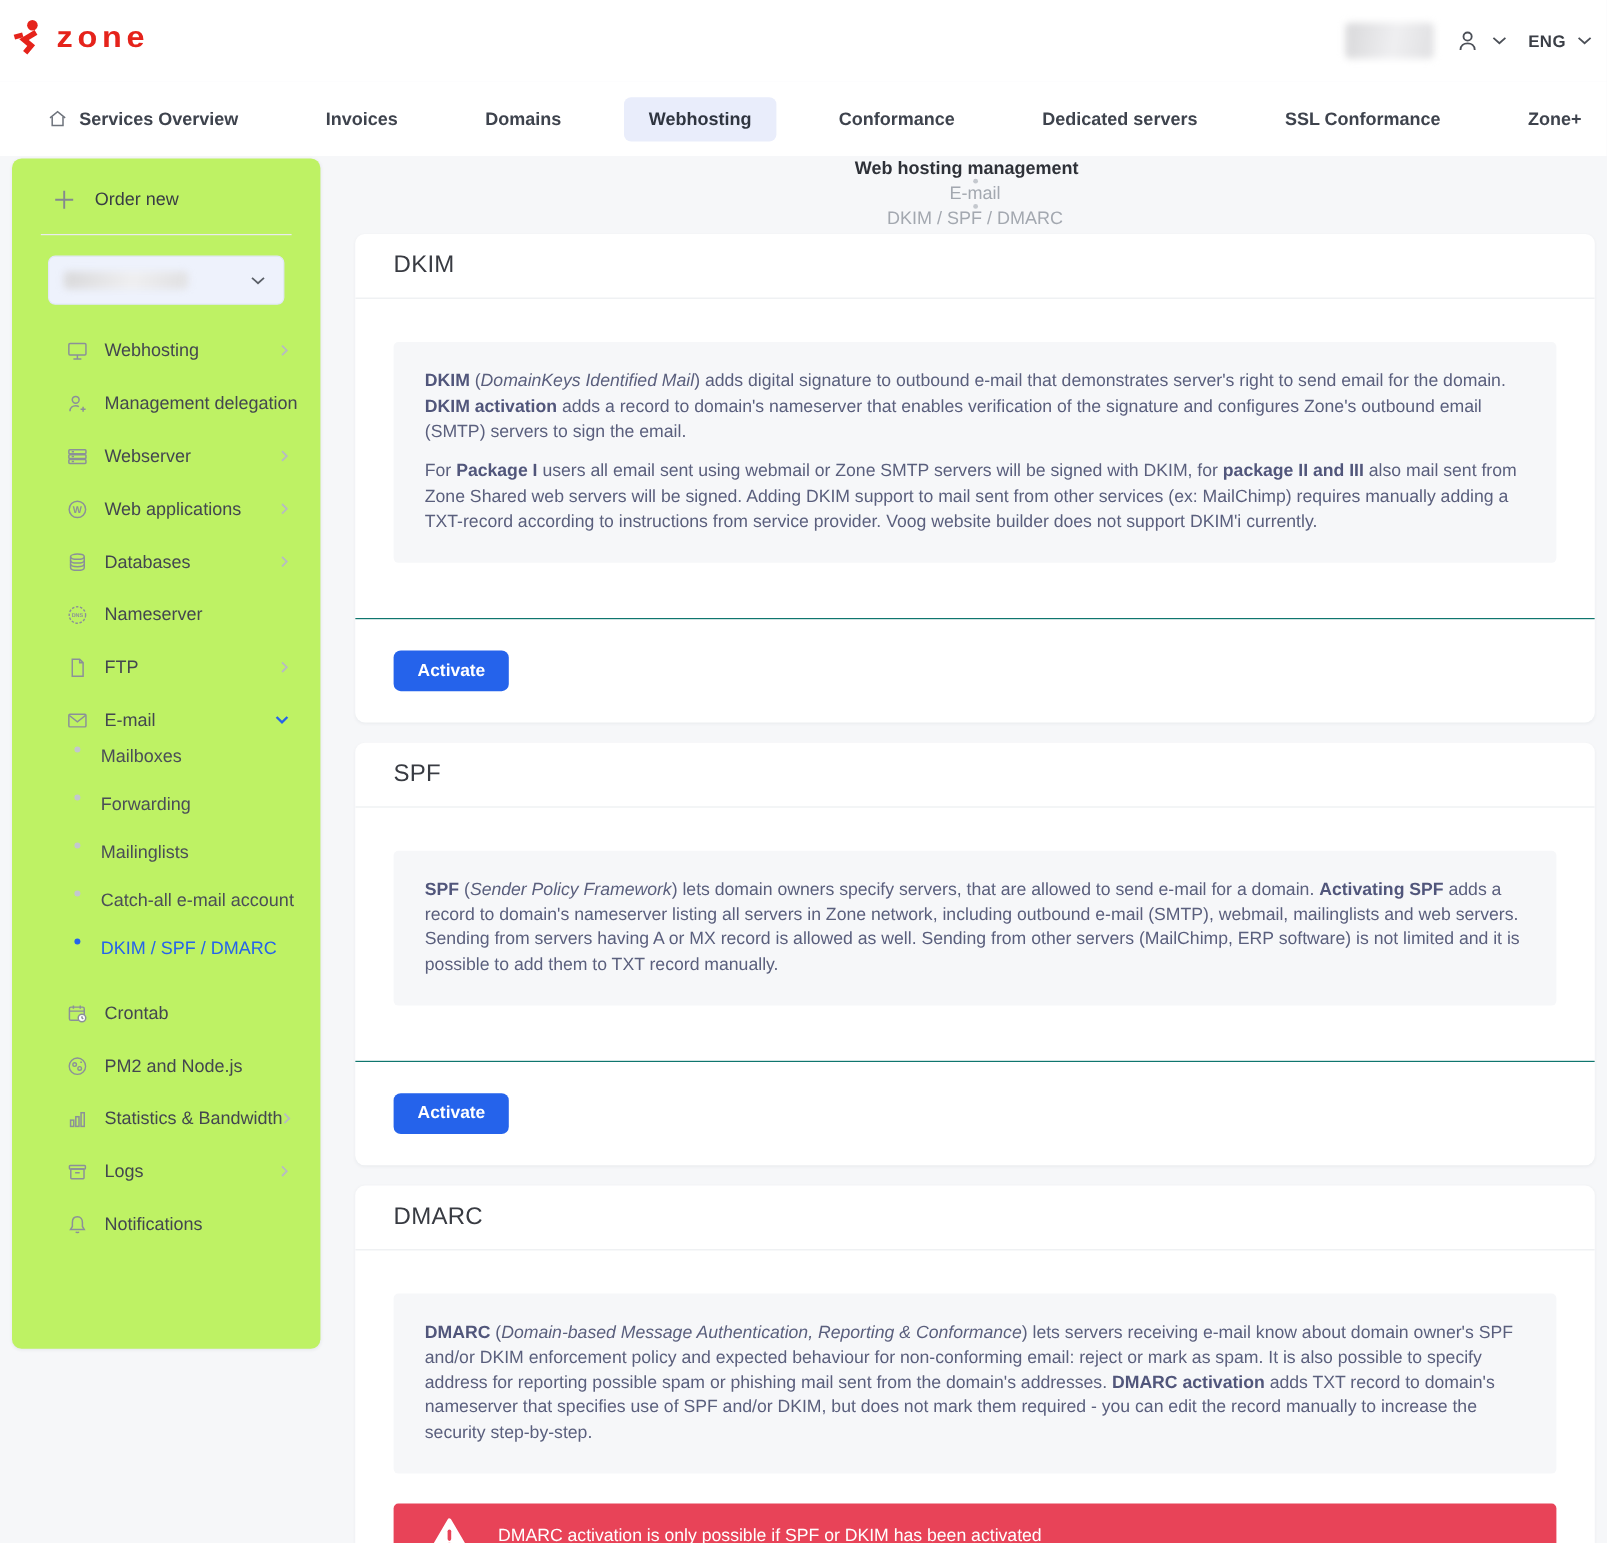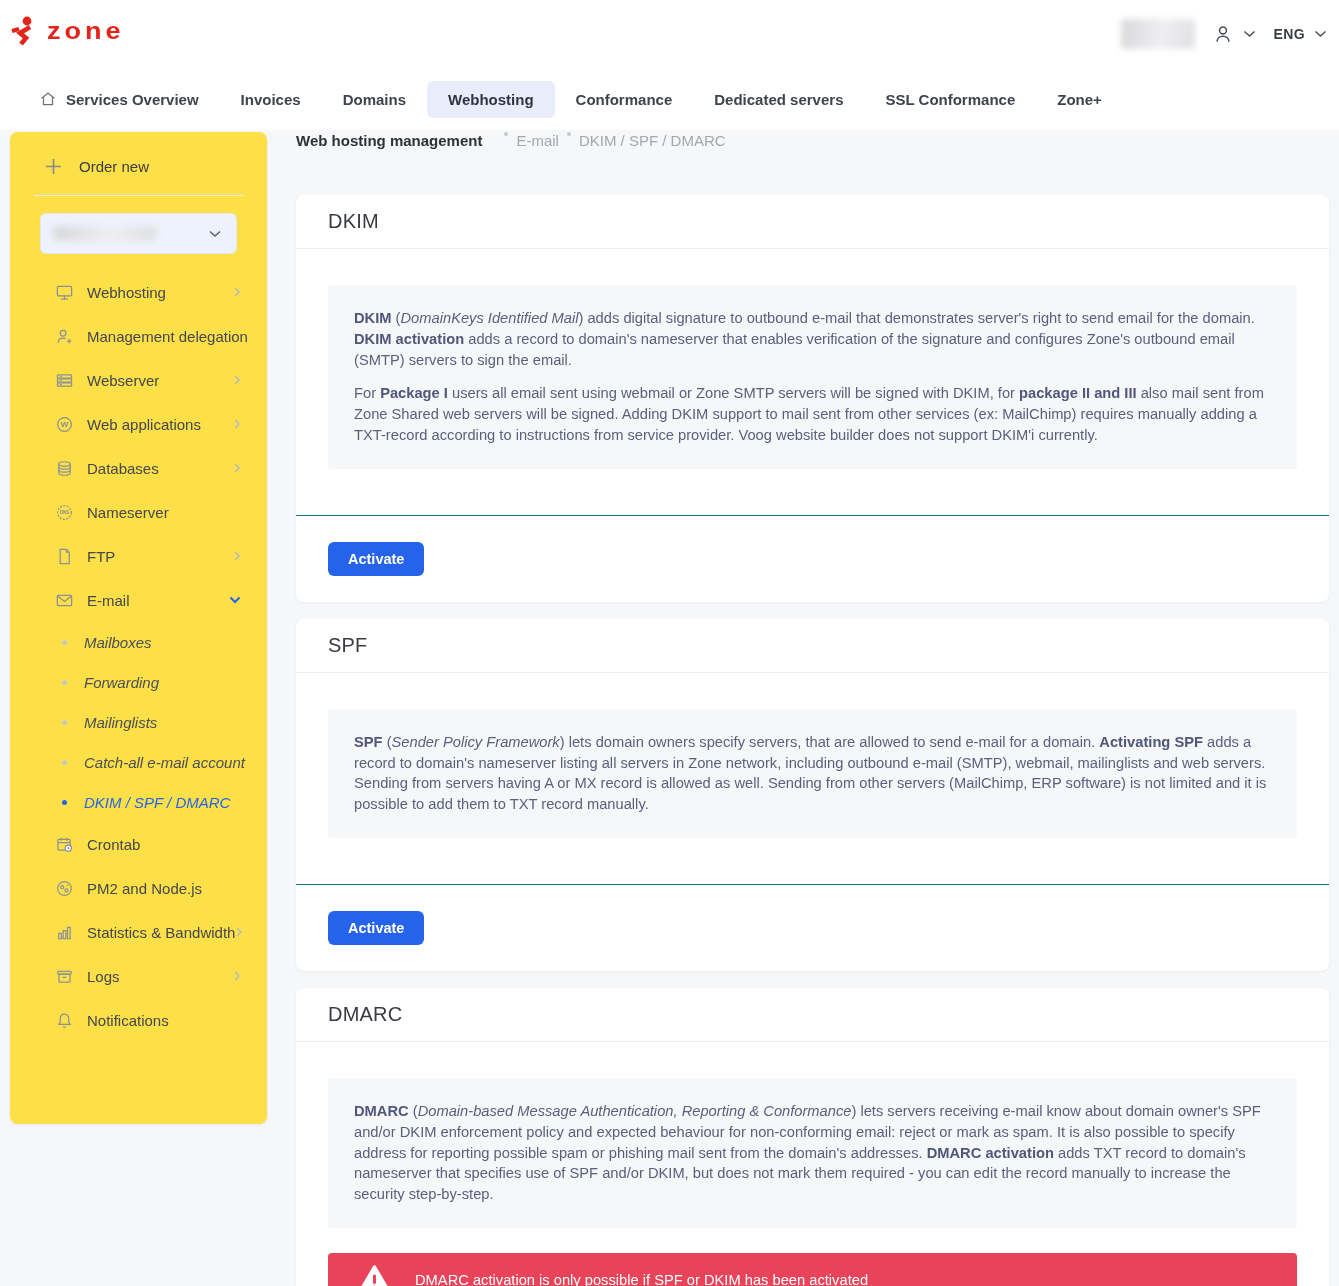--- a/index.html
+++ b/index.html
@@ -12,42 +12,42 @@
   }
   
   .app-header { position:absolute; top:0; left:0; width:1339px; height:68px; background:#fff; }
   .brand { position:absolute; left:10px; top:15px; display:flex; align-items:center; gap:7px; cursor:pointer; }
   .brand-text { font-size:27px; font-weight:800; letter-spacing:4px; color:#e5231b; transform:scaleY(.92); }
   .header-right { position:absolute; right:12px; top:19px; display:flex; align-items:center; gap:9px; }
   .redacted { background:linear-gradient(100deg,#dcdcde 10%,#efeff1 55%,#e3e3e5 90%); filter:blur(3px); border-radius:4px; }
   .redacted-name { width:74px; height:30px; margin-right:8px; }
   .lang { font-size:14px; font-weight:700; color:#3a3e46; letter-spacing:.4px; margin-left:8px; }
   
-  .primary-nav { position:absolute; top:68px; left:0; width:1339px; height:62px; background:#fff; display:flex; align-items:center; padding-left:18px; }
+  .primary-nav { position:absolute; top:68px; left:0; width:1339px; height:62px; background:#fff; display:flex; align-items:center; padding-left:18px;justify-content:space-between; }
   .nav-item { display:flex; align-items:center; gap:9px; padding:10px 21px; border-radius:6px; font-size:15px; font-weight:600; color:#3e434d; white-space:nowrap; cursor:pointer; }
   .nav-item.active { background:#e9edfb; color:#2f3540; }
   
-  .sidebar { position:absolute; left:10px; top:132px; width:257px; height:992px; background:#fde047; border-radius:8px; box-shadow:0 1px 3px rgba(20,30,55,.07); }
+  .sidebar { position:absolute; left:10px; top:132px; width:257px; height:992px; background:#bef264; border-radius:8px; box-shadow:0 1px 3px rgba(20,30,55,.07); }
   .order-new { display:flex; align-items:center; gap:17px; padding:26px 24px 20px 35px; cursor:pointer; }
   .order-new-label { font-size:15px; font-weight:500; color:#393d45; }
   .sidebar-divider { height:1px; background:#e9ebef; margin:0 24px 17px 24px; }
   .domain-select { margin:0 28px 16px 30px; width:197px; height:41px; background:#eef2fc; border:1px solid #e1e7f8; border-radius:6px; display:flex; align-items:center; justify-content:space-between; padding:0 15px 0 12px; cursor:pointer; }
   .redacted-domain { width:104px; height:15px; }
   .menu-row { height:44px; display:flex; align-items:center; padding:0 26px 0 44px; cursor:pointer; }
   .menu-icon { width:20px; height:20px; flex:0 0 20px; margin-right:13px; display:flex; align-items:center; justify-content:center; }
   .menu-label { flex:1; font-size:15px; font-weight:500; color:#43474f; white-space:nowrap; }
-  .sub-row { height:40px; display:flex; align-items:center; padding:0 26px 0 52px; cursor:pointer;font-style:italic; }
+  .sub-row { height:40px; display:flex; padding:0 26px 0 52px; cursor:pointer; }
   .bullet { width:5px; height:5px; border-radius:50%; background:#c3c7ce; margin-right:17px; flex:0 0 5px; }
   .sub-label { font-size:15px; font-weight:400; color:#4a4e57; white-space:nowrap; }
   .sub-row.active .bullet { background:#2563eb; }
   .sub-row.active .sub-label { color:#2563eb; }
   .chev { flex:0 0 auto; }
   
   .main { position:absolute; left:296px; top:132px; width:1033px; }
-  .breadcrumb { height:63px; display:flex; font-size:15px; }
+  .breadcrumb { height:63px; display:flex; align-items:center; font-size:15px;flex-direction:column; }
   .crumb-title { font-weight:700; color:#2e3138; margin-right:14px; }
   .crumb-sep { width:4px; height:4px; border-radius:50%; background:#c4c8ce; margin:0 8px; }
   .crumb { color:#a3a8b0; }
   .card { background:#fff; border-radius:8px; box-shadow:0 1px 3px rgba(20,30,55,.05); margin-bottom:17px; overflow:hidden; }
   .card-header { height:54px; display:flex; align-items:center; padding:0 32px; border-bottom:1px solid #eceef1; }
   .card-title { font-size:20px; font-weight:500; color:#383b42; letter-spacing:.2px; }
   .card-body { padding:36px 32px 46px 32px; }
   .info-box { background:#f6f7f9; border-radius:4px; padding:23px 26px; font-size:14.7px; line-height:20.8px; color:#5a5f7d; }
   .info-box p + p { margin-top:13px; }
   .info-box b { font-weight:700; color:#51567b; }

